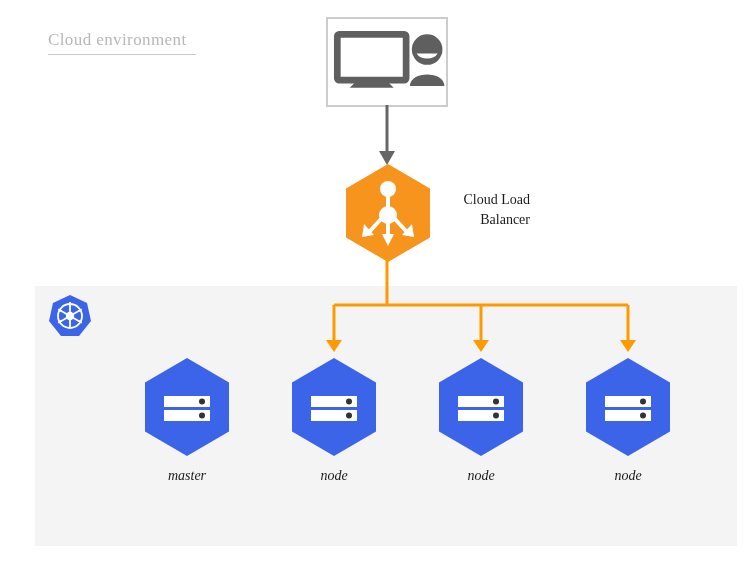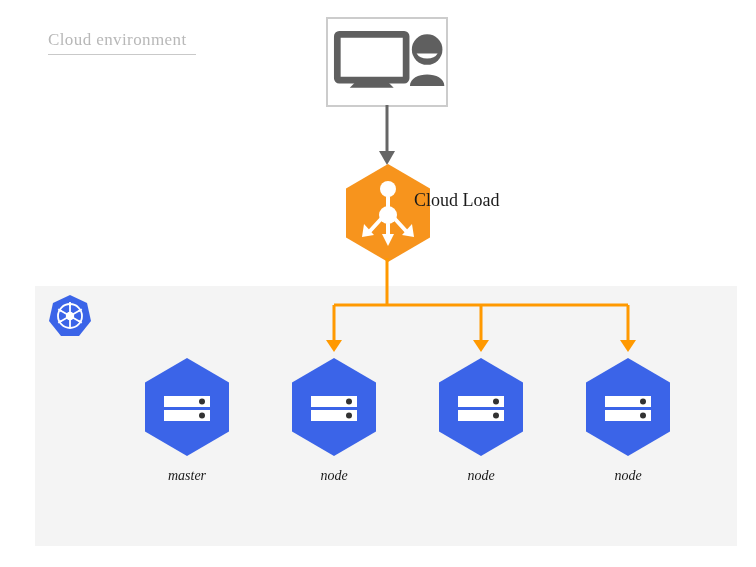--- a/index.html
+++ b/index.html
@@ -79,26 +79,26 @@
   
   .lb-hex {
     position: absolute;
     left: 346px;
     top: 164px;
     width: 84px;
     height: 98px;
   }
   .lb-label {
     position: absolute;
-    left: 414px;
+    left: 438px;
     top: 190px;
     width: 92px;
-    font-size: 18px;
+    font-size: 14px;
     color: #1a1a1a;
-    text-align: left;
+    text-align: right;
     line-height: 20px;
   }
 
   
   .orange-bus {
     position: absolute;
     left: 320px;
     top: 258px;
     width: 330px;
     height: 100px;
@@ -174,20 +174,21 @@
     </g>
     <g fill="#ffffff">
       <path d="M36 70 L48 70 L42 82 Z"></path>
       <path d="M18 60 L28 71 L16 73 Z"></path>
       <path d="M66 60 L56 71 L68 73 Z"></path>
     </g>
   </svg>
 
   <div class="lb-label">
     <div>Cloud Load</div>
+    <div>Balancer</div>
   </div>
 
   <svg class="orange-bus" viewBox="0 0 330 100">
 
     <line x1="67" y1="0" x2="67" y2="47" stroke="#ff9900" stroke-width="3"></line>
 
     <line x1="14" y1="47" x2="308" y2="47" stroke="#ff9900" stroke-width="3"></line>
 
     <line x1="14" y1="47" x2="14" y2="84" stroke="#ff9900" stroke-width="3"></line>
     <line x1="161" y1="47" x2="161" y2="84" stroke="#ff9900" stroke-width="3"></line>

